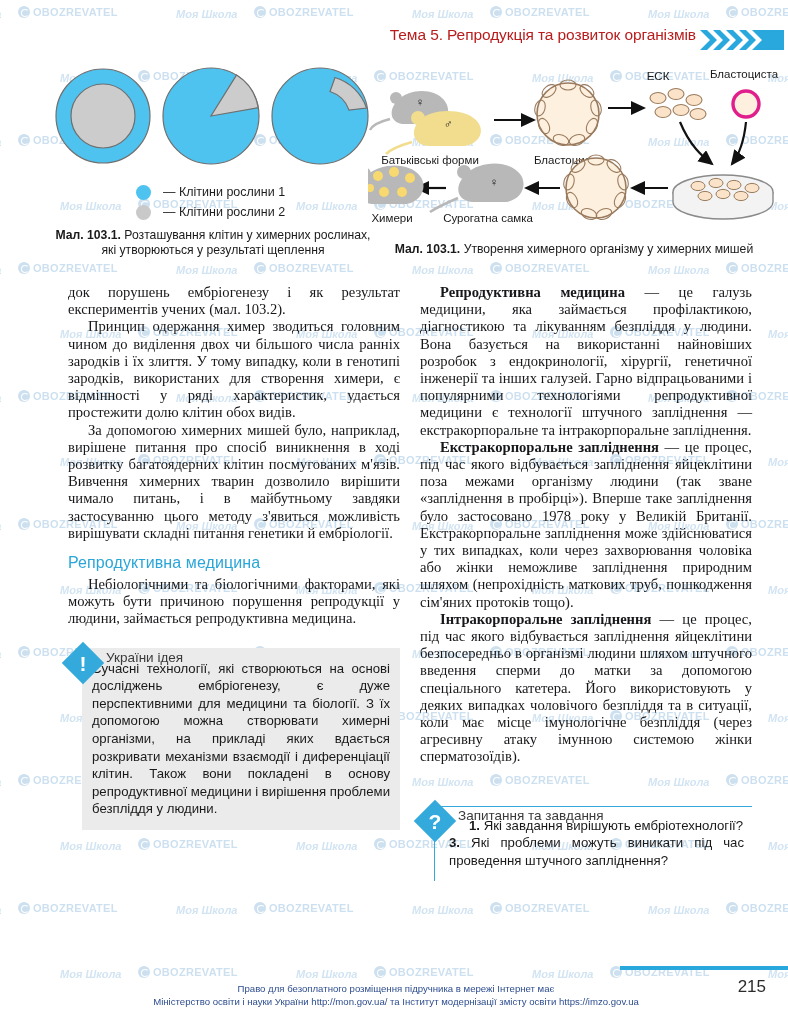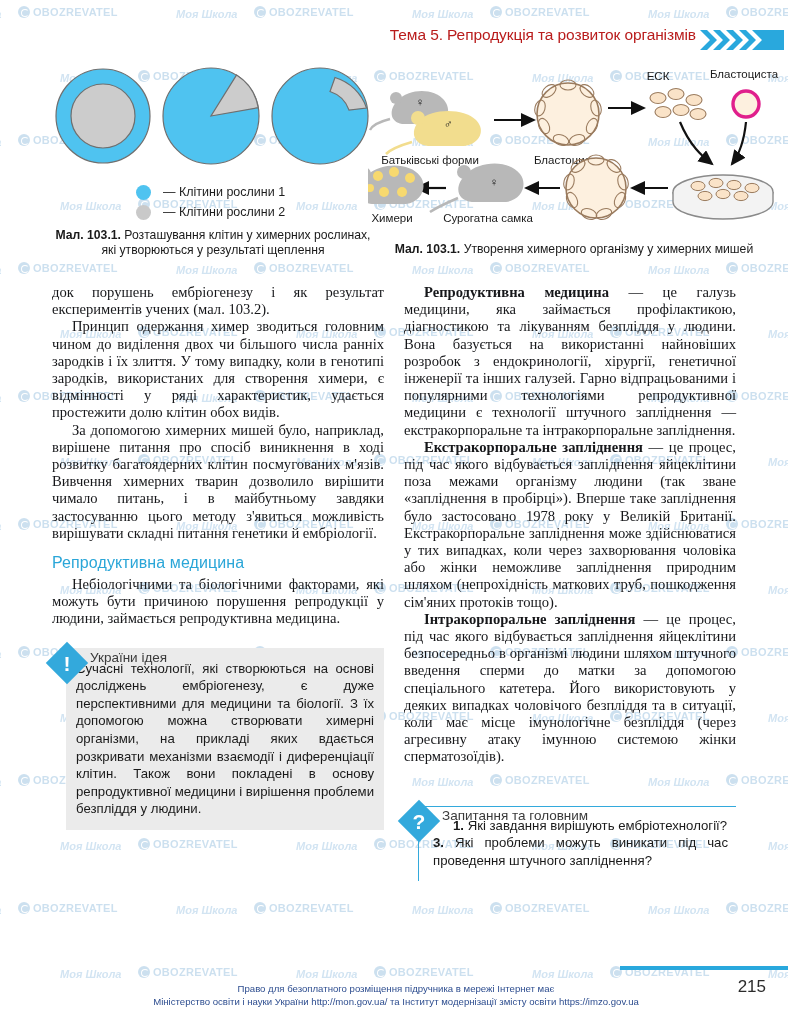--- a/index.html
+++ b/index.html
@@ -70,21 +70,21 @@
 
   .caption {
     font-family:"Liberation Sans", sans-serif;
     font-size:12.2px; line-height:15px; color:#1a1a1a;
     text-align:center;
   }
   .caption b { font-weight:700; }
 
   
   #cols {
-    position:absolute; left:0; top:284px; width:720px; height:690px; z-index:10;
+    position:absolute; left:16px; top:284px; width:720px; height:690px; z-index:10;
   }
   .col { position:absolute; top:0; width:332px; }
   #col-left  { left:52px; }
   #col-right { left:404px; }
 
   p.body {
     margin:0 0 0 0;
     font-size:14.6px;
     line-height:17.2px;
     text-align:justify;
@@ -497,21 +497,21 @@
       <b>Екстракорпоральне запліднення</b><span> — це процес, під час якого відбувається запліднення яйцеклітини поза межами організму людини (так зване «запліднення в пробірці»). Вперше таке запліднення було застосовано 1978 року у Великій Британії. Екстракорпоральне запліднення може здійснюватися у тих випадках, коли через захворювання чоловіка або жінки неможливе запліднення природним шляхом (непрохідність маткових труб, пошкодження сім'яних протоків тощо).</span>
     </p>
     <p class="body">
       <b>Інтракорпоральне запліднення</b><span> — це процес, під час якого відбувається запліднення яйцеклітини безпосередньо в організмі людини шляхом штучного введення сперми до матки за допомогою спеціального катетера. Його використовують у деяких випадках чоловічого безпліддя та в ситуації, коли має місце імунологічне безпліддя (через агресивну атаку імунною системою жінки сперматозоїдів).</span>
     </p>
 
     <div class="callout" id="questions" style="margin-top:40px">
       <div class="badge">
         <span>?</span>
       </div>
-      <div class="ctitle">Запитання та головним</div>
+      <div class="ctitle">Запитання та завдання</div>
       <div class="cbody">
         <span class="qline" style="text-indent:20px; display:block;">
           <b>1.</b><span> Які завдання вирішують ембріотехнології?</span>
         </span>
         <span class="qline">
           <b>3.</b><span> Які проблеми можуть виникати під час проведення штучного запліднення?</span>
         </span>
       </div>
     </div>
   </div>

